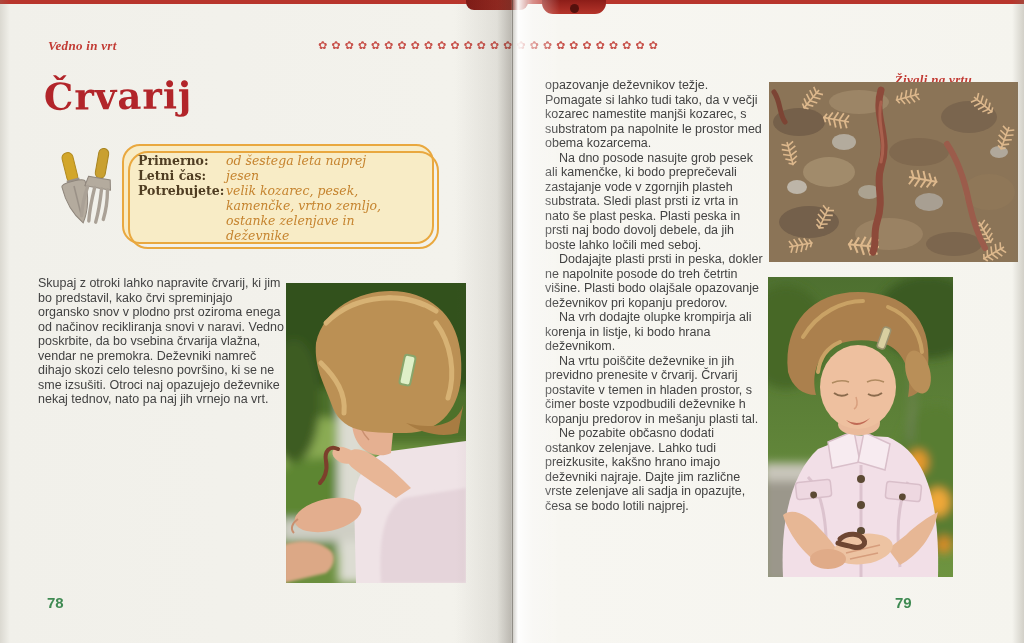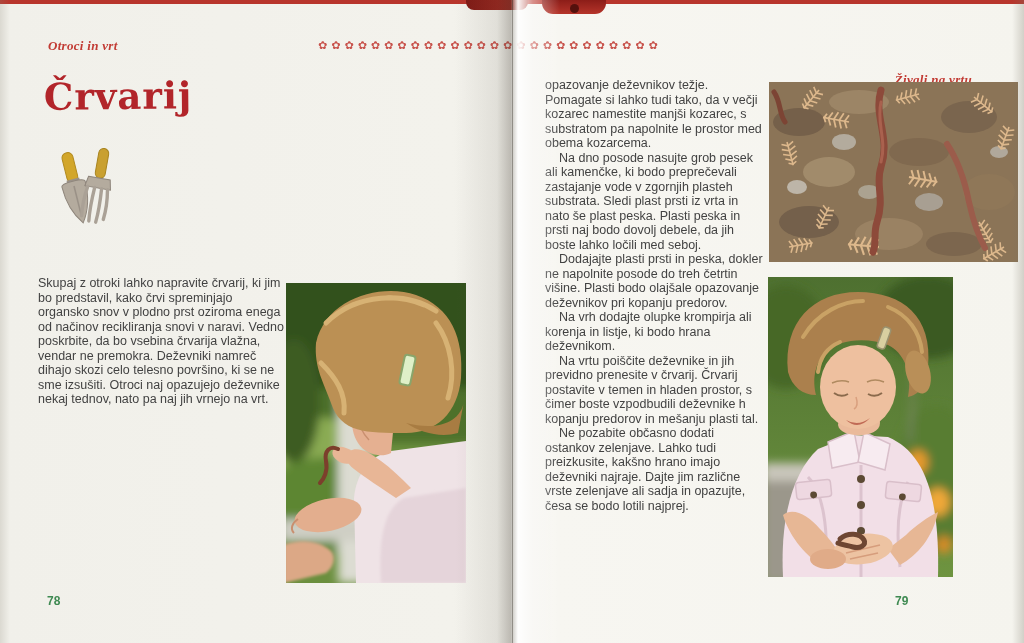--- a/index.html
+++ b/index.html
@@ -50,35 +50,35 @@
   .col-right{position:absolute;left:545px;top:78px;width:220px;}
   
   .photo{position:absolute;overflow:hidden;}
   .photo svg{display:block;width:100%;height:100%;}
   .photo-left{left:286px;top:283px;width:180px;height:300px;}
   .photo-soil{left:769px;top:82px;width:249px;height:180px;}
   .photo-right{left:768px;top:277px;width:185px;height:300px;}
   
   .tools-icon{position:absolute;left:52px;top:146px;width:62px;height:88px;}
   
-  .page-number{position:absolute;top:594px;font-size:12px;font-weight:bold;color:#3f8a52;}
+  .page-number{position:absolute;top:594px;font-size:15px;font-weight:bold;color:#3f8a52;}
   .pn-left{left:47px;}
   .pn-right{left:895px;}
 </style>
 </head>
 <body>
 
 <div id="spread">
 
   <div class="cover-strip"></div>
   <div class="cover-blob-a"></div>
   <div class="cover-blob-b"></div>
   <div class="cover-dot"></div>
 
-  <div class="running-head rh-left">Otroci in vrt</div>
+  <div class="running-head rh-left">Vedno in vrt</div>
   <div class="divider">✿✿✿✿✿✿✿✿✿✿✿✿✿✿✿✿✿✿✿✿✿✿✿✿✿✿</div>
   <div class="running-head rh-right">Živali na vrtu</div>
 
   <div class="chapter-title">Črvarij</div>
 
   <div class="tools-icon">
     <svg viewBox="0 0 62 88">
       <g transform="rotate(-14 22 40)">
         <rect x="17" y="6" width="11" height="30" rx="5" fill="#d2a62a" stroke="#b28a1e" stroke-width="1"></rect>
         <rect x="16" y="33" width="13" height="6" fill="#9a9187"></rect>
@@ -86,20 +86,34 @@
         <path d="M22,40 L22,72" stroke="#9a9187" stroke-width="1.5"></path>
       </g>
       <g transform="rotate(10 46 40)">
         <rect x="41" y="2" width="10" height="30" rx="5" fill="#c9a030" stroke="#a8841f" stroke-width="1"></rect>
         <path d="M35,32 L57,32 L59,42 L33,42 Z" fill="#b4ab9e" stroke="#8f867c" stroke-width="1"></path>
         <path d="M36,42 C34,54 34,64 35,72 M43,42 C42,56 42,66 43,76 M50,42 C51,56 51,66 50,76 M56,42 C58,54 58,64 57,72" stroke="#aaa196" stroke-width="3.4" fill="none" stroke-linecap="round"></path>
       </g>
     </svg>
   </div>
 
+  <div class="info-box">
+    <div class="info-row">
+      <div class="info-label">Primerno:</div>
+      <div class="info-value">od šestega leta naprej</div>
+    </div>
+    <div class="info-row">
+      <div class="info-label">Letni čas:</div>
+      <div class="info-value">jesen</div>
+    </div>
+    <div class="info-row">
+      <div class="info-label">Potrebujete:</div>
+      <div class="info-value">velik kozarec, pesek, kamenčke, vrtno zemljo, ostanke zelenjave in deževnike</div>
+    </div>
+  </div>
 
   <div class="body-col col-left">
     <p>Skupaj z otroki lahko napravite črvarij, ki jim bo predstavil, kako črvi spreminjajo organsko snov v plodno prst oziroma enega od načinov recikliranja snovi v naravi. Vedno poskrbite, da bo vsebina črvarija vlažna, vendar ne premokra. Deževniki namreč dihajo skozi celo telesno površino, ki se ne sme izsušiti. Otroci naj opazujejo deževnike nekaj tednov, nato pa naj jih vrnejo na vrt.</p>
   </div>
 
   <div class="photo photo-left">
     <svg viewBox="0 0 180 300" preserveAspectRatio="none">
       <defs>
         <filter id="b1" x="-30%" y="-30%" width="160%" height="160%">
             <feGaussianBlur stdDeviation="5"></feGaussianBlur>

